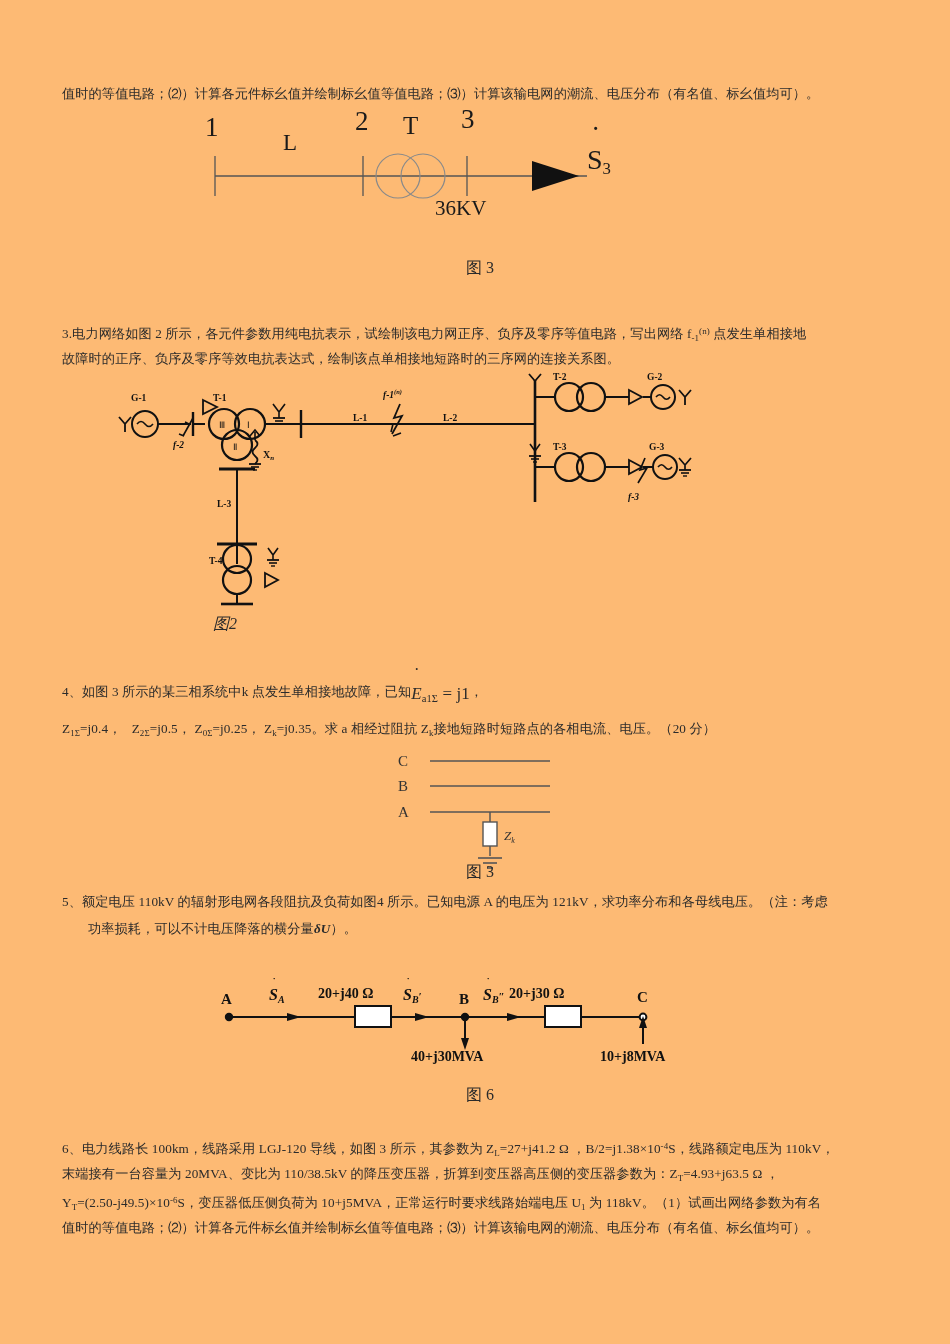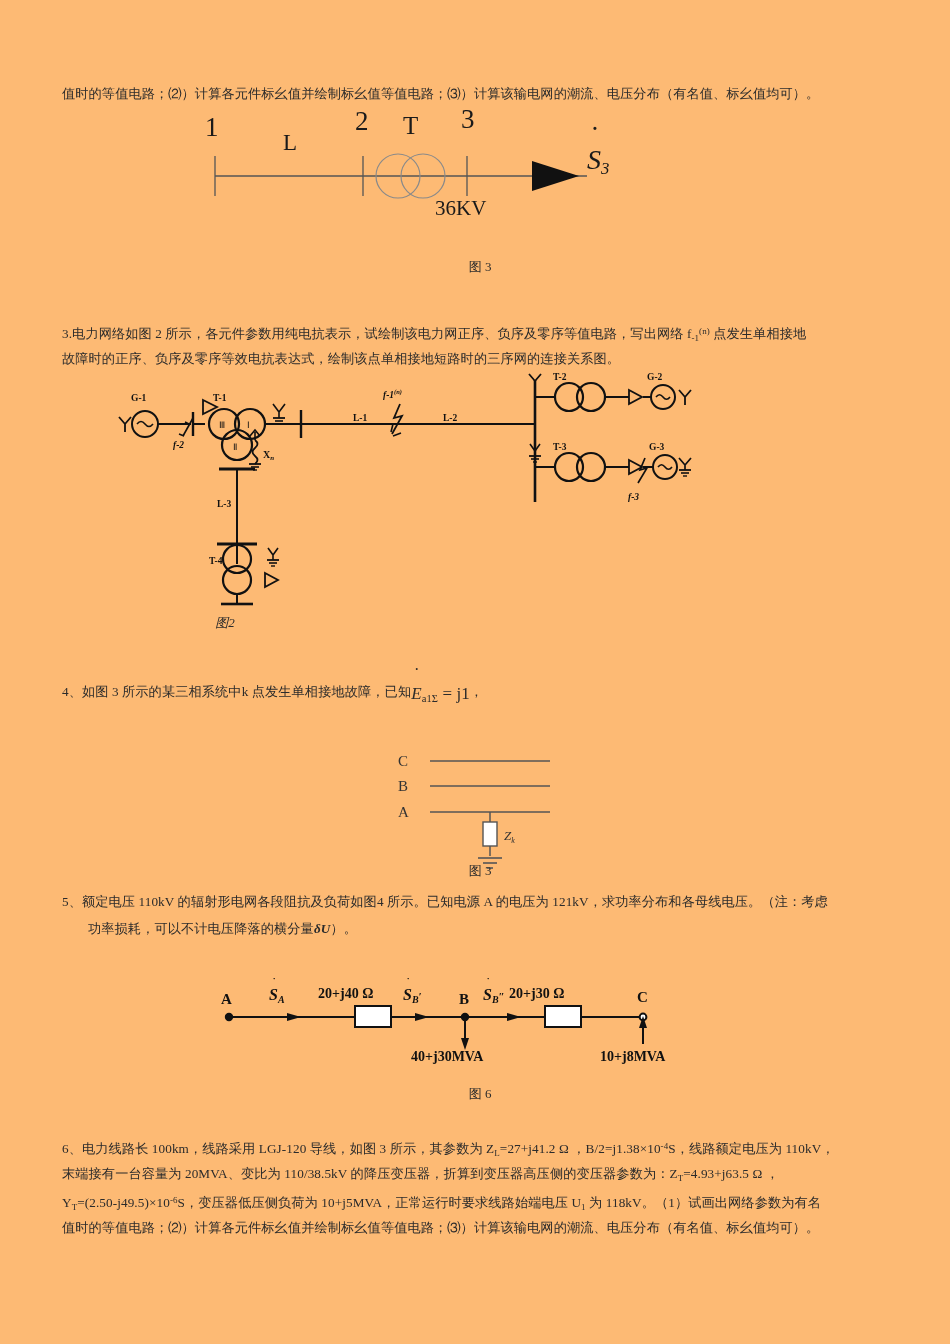--- a/index.html
+++ b/index.html
@@ -22,21 +22,21 @@
     position: absolute;
     font-size: 13.2px;
     line-height: 27px;
     letter-spacing: 0.1px;
     color: #2b2b2b;
     text-align: justify;
   }
   .para.q { text-indent: 0; }
   .caption {
     position: absolute;
-    font-size: 13px;
+    font-size: 16px;
     color: #2b2b2b;
     text-align: center;
     width: 100px;
   }
   sub { font-size: 0.68em; vertical-align: -0.28em; }
   sup { font-size: 0.68em; vertical-align: 0.45em; }
   .fig { position: absolute; }
   svg { display: block; overflow: visible; }
   .eq-img {
     display: inline-block;
@@ -83,21 +83,21 @@
       <circle cx="228" cy="58" r="22" fill="none" stroke="#8a8a8a" stroke-width="1.2"></circle>
 
       <polygon points="337,43 384,58 337,73" fill="#111"></polygon>
     </svg>
     <div style="position:absolute; left:10px; top:-6px; font-size:27px;"><span>1</span></div>
     <div style="position:absolute; left:88px; top:12px; font-size:23px;"><span>L</span></div>
     <div style="position:absolute; left:160px; top:-12px; font-size:27px;"><span>2</span></div>
     <div style="position:absolute; left:208px; top:-6px; font-size:25px;"><span>T</span></div>
     <div style="position:absolute; left:266px; top:-14px; font-size:27px;"><span>3</span></div>
     <div style="position:absolute; left:240px; top:78px; font-size:21px;"><span>36KV</span></div>
-    <div style="position:absolute; left:392px; top:26px; font-size:28px; font-style:italic; font-family:'Liberation Serif',serif;"><span class="dotover">S</span><sub style="font-size:0.6em;">3</sub></div>
+    <div style="position:absolute; left:392px; top:26px; font-size:28px; font-family:'Liberation Serif',serif;"><span class="dotover">S</span><sub style="font-size:0.6em;">3</sub></div>
   </div>
 
   <div class="caption" style="left:430px; top:258px;">图 3</div>
 
   <div class="para q" style="left:62px; top:318px; width:880px;">
     <span>3.电力网络如图 2 所示，各元件参数用纯电抗表示，试绘制该电力网正序、负序及零序等值电路，写出网络 f</span><sub>-1</sub><sup>(n)</sup><span> 点发生单相接地</span>
   </div>
   <div class="para q" style="left:62px; top:345px; width:880px;">故障时的正序、负序及零序等效电抗表达式，绘制该点单相接地短路时的三序网的连接关系图。</div>
 
   <div class="fig" style="left:105px; top:372px;">
@@ -223,20 +223,26 @@
         <text x="128" y="78">Ⅱ</text>
       </g>
     </svg>
   </div>
 
   <div class="caption" style="left:175px; top:614px;font-style:italic;">图2</div>
 
   <div class="para q" style="left:62px; top:678px; width:880px;">
     <span>4、如图 3 所示的某三相系统中k 点发生单相接地故障，已知</span><span class="eq-img"><span class="dotover">E</span><sub style="font-style:normal;font-size:0.62em;">a1Σ</sub><span style="font-style:normal;"> = j1</span></span><span>，</span>
   </div>
+  <div class="para q" style="left:62px; top:715px; width:880px;">
+    <span>Z<sub>1Σ</sub>=j0.4，</span>&nbsp;&nbsp;
+    <span>Z<sub>2Σ</sub>=j0.5，</span>
+    <span>Z<sub>0Σ</sub>=j0.25，</span>
+    <span>Z<sub>k</sub>=j0.35。</span><span>求 a 相经过阻抗 Z</span><sub>k</sub><span>接地短路时短路点的各相电流、电压。（20 分）</span>
+  </div>
 
   <div class="fig" style="left:390px; top:752px;">
     <svg width="230" height="105" viewBox="0 0 230 105">
       <g stroke="#555" stroke-width="1.5" fill="none">
         <line x1="40" y1="9" x2="160" y2="9"></line>
         <line x1="40" y1="34" x2="160" y2="34"></line>
         <line x1="40" y1="60" x2="160" y2="60"></line>
 
         <line x1="100" y1="60" x2="100" y2="70"></line>
         <rect x="93" y="70" width="14" height="24" fill="#fff" stroke="#555" stroke-width="1.4"></rect>

